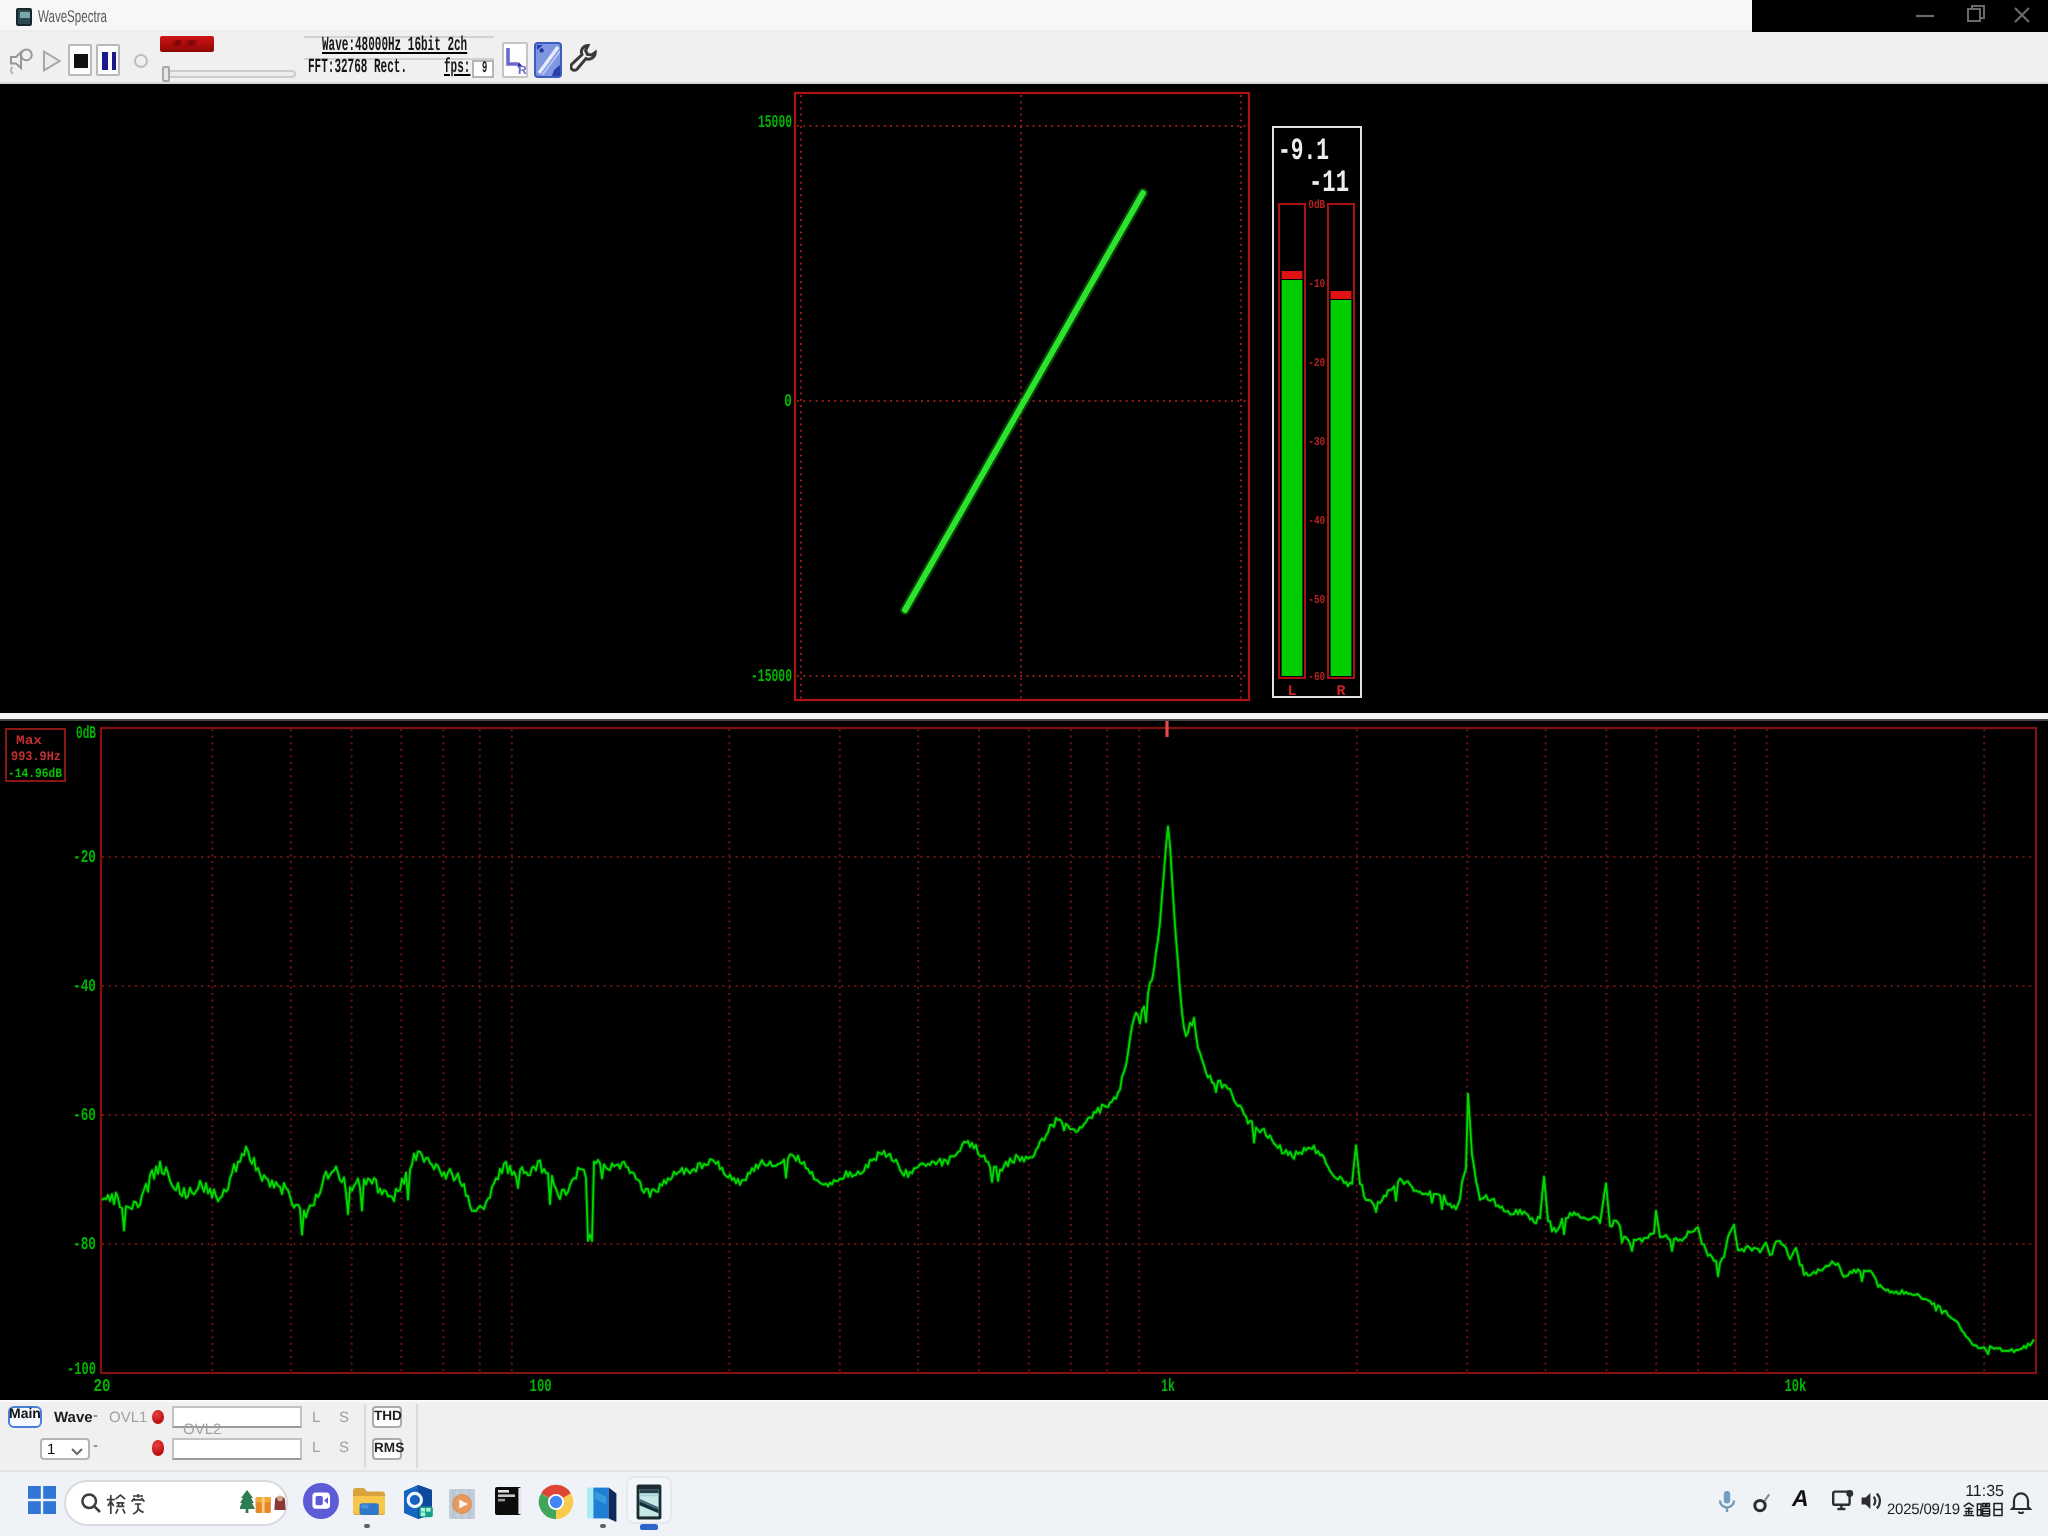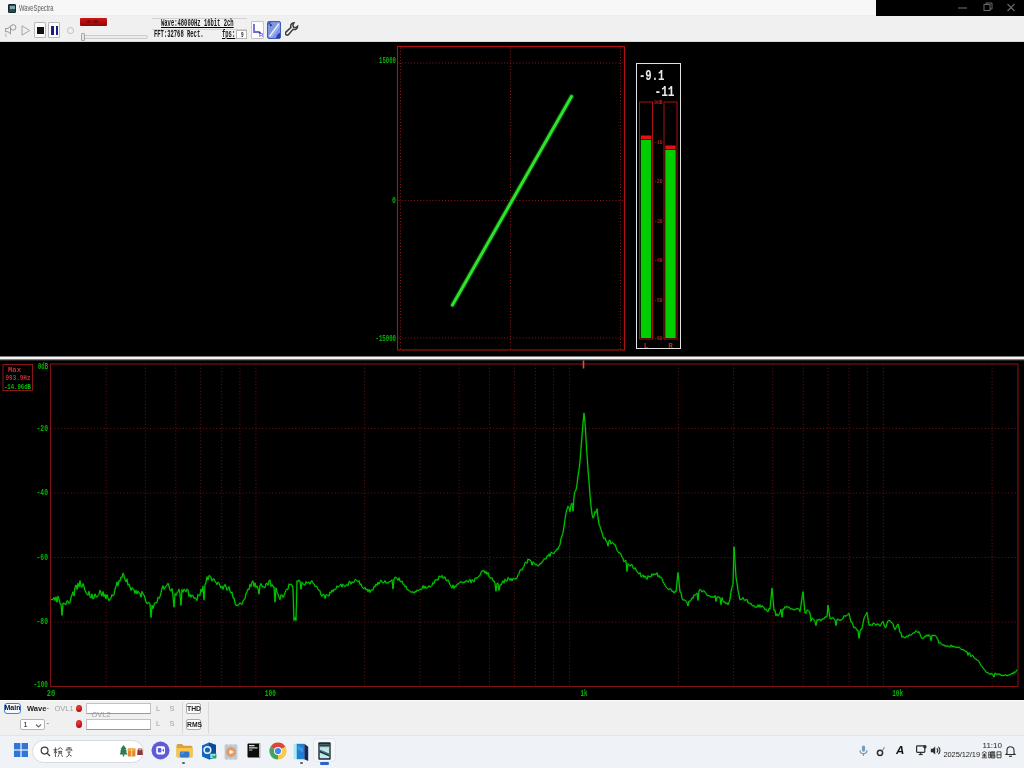--- a/index.html
+++ b/index.html
@@ -334,22 +334,22 @@
   <svg class="abs" style="left:915.5px;top:744.5px;" width="11" height="11" viewBox="0 0 11 11">
     <rect x="0.6" y="0.8" width="8.2" height="6.6" rx="0.8" fill="none" stroke="#2d2d2d" stroke-width="1.2"></rect>
     <line x1="4.7" y1="7.4" x2="4.7" y2="9.2" stroke="#2d2d2d" stroke-width="1.2"></line>
     <line x1="2.7" y1="9.5" x2="6.7" y2="9.5" stroke="#2d2d2d" stroke-width="1.2"></line>
     <circle cx="8.9" cy="1.7" r="1.7" fill="#2d2d2d"></circle>
   </svg>
   <svg class="abs" style="left:929.5px;top:744.5px;" width="11" height="11" viewBox="0 0 11 11">
     <path d="M0.8 3.8 L2.8 3.8 L5.2 1.5 L5.2 9.5 L2.8 7.2 L0.8 7.2 Z" fill="#2d2d2d"></path>
     <path d="M6.8 3.4 a3 3 0 0 1 0 4.2 M8.4 1.8 a5.2 5.2 0 0 1 0 7.4" fill="none" stroke="#2d2d2d" stroke-width="1.1"></path>
   </svg>
-  <div class="abs" style="right:22px;top:742.2px;font-size:8px;line-height:8px;color:#1c1c1c;white-space:nowrap;">11:10</div>
-  <div class="abs" style="right:44px;top:751.4px;font-size:7.5px;line-height:8px;color:#1c1c1c;white-space:nowrap;letter-spacing:-0.1px;">2025/12/19</div>
+  <div class="abs" style="right:22px;top:742.2px;font-size:8px;line-height:8px;color:#1c1c1c;white-space:nowrap;">11:35</div>
+  <div class="abs" style="right:44px;top:751.4px;font-size:7.5px;line-height:8px;color:#1c1c1c;white-space:nowrap;letter-spacing:-0.1px;">2025/09/19</div>
   <svg class="abs" style="left:981px;top:751.4px;" width="22" height="8" viewBox="0 0 22 8" fill="none" stroke="#1c1c1c" stroke-width="0.75">
     <path d="M3.4 0.4 L0.8 2.3 M3.4 0.4 L6 2.3 M1.6 3.2 H5.2 M1.3 4.7 H5.6 M3.4 2.6 V6.2 M0.7 6.8 H6.1 M1.8 5.4 L2.5 6.1 M5 5.4 L4.3 6.1"></path>
     <path d="M7.7 1 H9.5 V6.8 H7.7 Z M7.7 3.9 H9.5 M10.4 0.7 H11.7 V2.3 H10.4 Z M12.4 0.7 H13.7 V2.3 H12.4 Z M10.3 3.3 H13.8 M10.3 4.6 H13.8 M10.3 5.9 H13.8 M10.3 3.3 V7 M13.8 3.3 V7 M10.3 7 H13.8"></path>
     <path d="M16 0.8 H20 V6.8 H16 Z M16 3.8 H20"></path>
   </svg>
   <svg class="abs" style="left:1004.5px;top:744.5px;" width="11" height="12" viewBox="0 0 11 12">
     <path d="M2 8.5 L2 5.2 a3.5 3.5 0 0 1 7 0 L9 8.5 L10 9.5 L1 9.5 Z" fill="none" stroke="#2d2d2d" stroke-width="1.1"></path>
     <path d="M4.3 10.8 a1.3 1.3 0 0 0 2.4 0" fill="none" stroke="#2d2d2d" stroke-width="1.1"></path>
   </svg>
 

